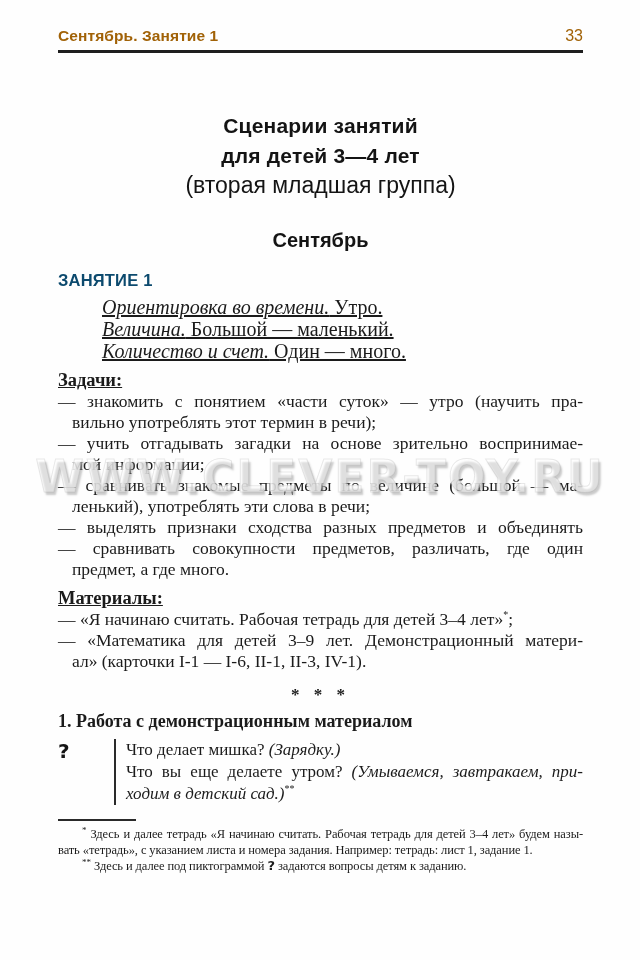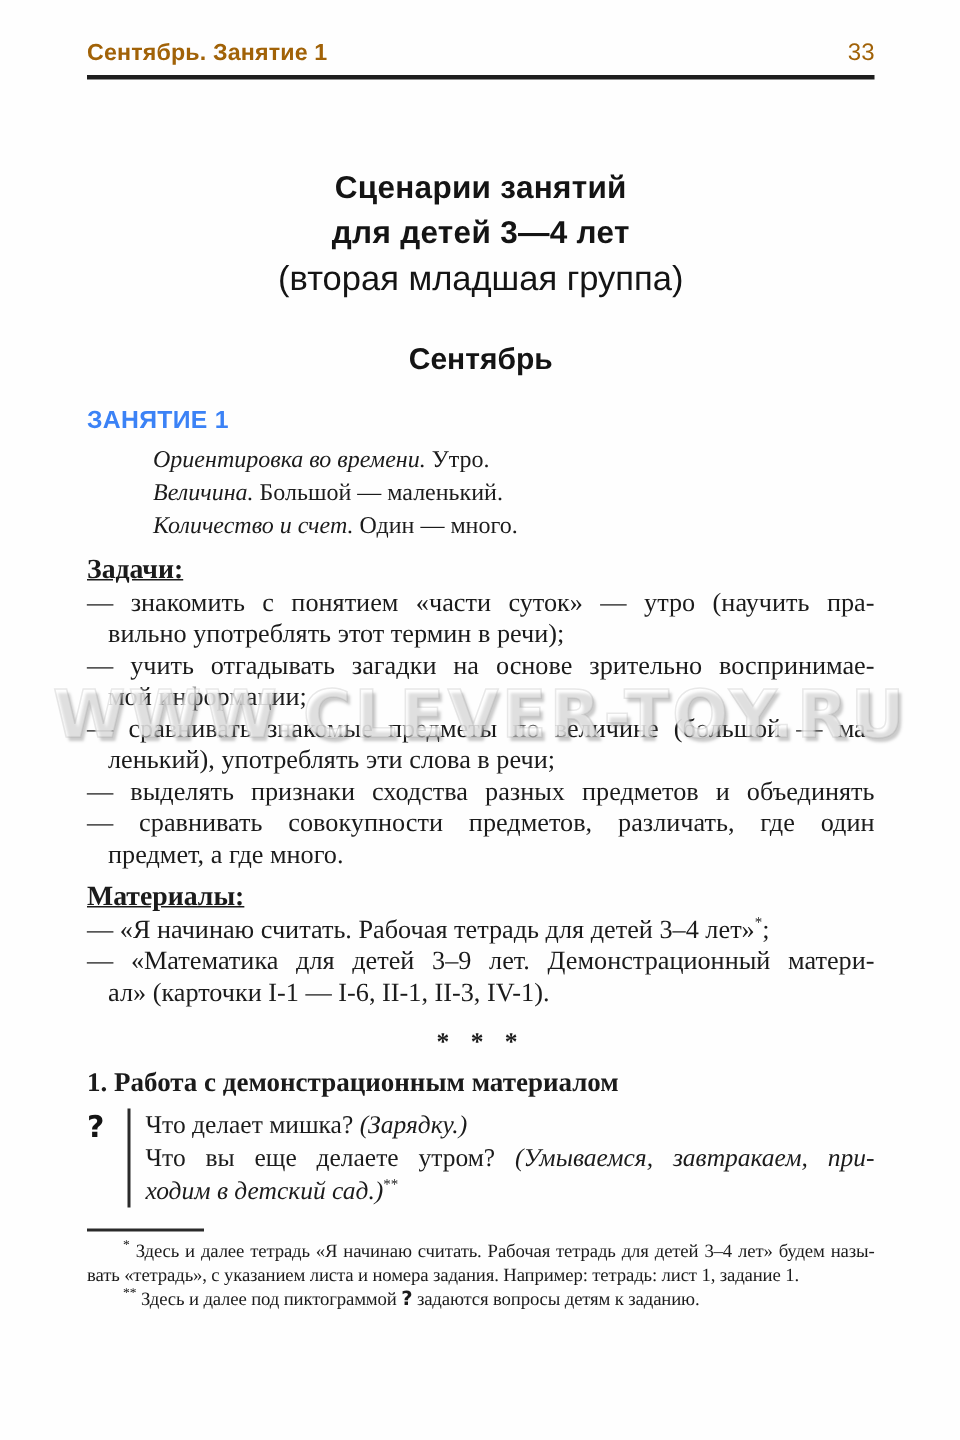--- a/index.html
+++ b/index.html
@@ -28,44 +28,44 @@
   
   .title{text-align:center;font-family:"Liberation Sans", sans-serif;margin-top:58px;color:#141414;}
   .t1{font-size:21px;font-weight:700;line-height:30px;letter-spacing:0.2px;}
   .sub{font-size:23px;font-weight:400;line-height:29px;}
   .month{
     text-align:center;font-family:"Liberation Sans", sans-serif;
     font-weight:700;font-size:20px;line-height:23px;margin-top:29px;color:#141414;
   }
   .lesson-h{
     font-family:"Liberation Sans", sans-serif;font-weight:700;
-    font-size:16.5px;line-height:19px;margin-top:19px;color:#3b82f6;letter-spacing:0.2px;
+    font-size:16.5px;line-height:19px;margin-top:19px;color:#0c4a6e;letter-spacing:0.2px;
   }
 
   
   .intro{margin-top:6px;padding-left:44px;}
-  .iln{font-size:16px;line-height:22px;white-space:nowrap;}
+  .iln{font-size:20px;line-height:22px;white-space:nowrap;text-decoration:underline;}
   .it{font-style:italic;}
   .sec-h{font-weight:700;font-size:18.5px;line-height:22px;margin-top:7px;text-decoration:underline;}
   .ln{font-size:17.5px;line-height:21px;white-space:nowrap;}
   .cont{padding-left:14px;}
   .jl{text-align:justify;text-align-last:justify;}
   sup{font-size:10px;line-height:0;vertical-align:super;letter-spacing:0;}
 
   .stars{text-align:center;font-size:17px;line-height:21px;letter-spacing:5px;margin-top:12px;font-weight:700;}
   .work-h{font-weight:700;font-size:18px;line-height:22px;margin-top:5px;}
 
   
   .qblock{display:flex;margin-top:7px;}
   .qmark{
     width:27px;flex:0 0 27px;
     font-family:"DejaVu Sans", sans-serif;font-weight:700;
     font-size:20px;line-height:24px;color:#141414;
   }
-  .qtext{border-left:2px solid #2a2a2a;padding-left:10px;flex:1;}
+  .qtext{border-left:2px solid #2a2a2a;padding-left:10px;flex:1;margin-left:29px;}
   .qln{font-size:17px;line-height:22px;white-space:nowrap;}
 
   
   .fnrule{width:78px;height:2px;background:#2a2a2a;margin-top:14px;}
   .fns{margin-top:5px;}
   .fln{font-size:12.5px;line-height:16px;letter-spacing:-0.1px;white-space:nowrap;}
   .ind{padding-left:24px;}
   .fnq{font-weight:700;font-family:"DejaVu Sans", sans-serif;font-size:13px;}
   .fns sup{font-size:9px;}
 

